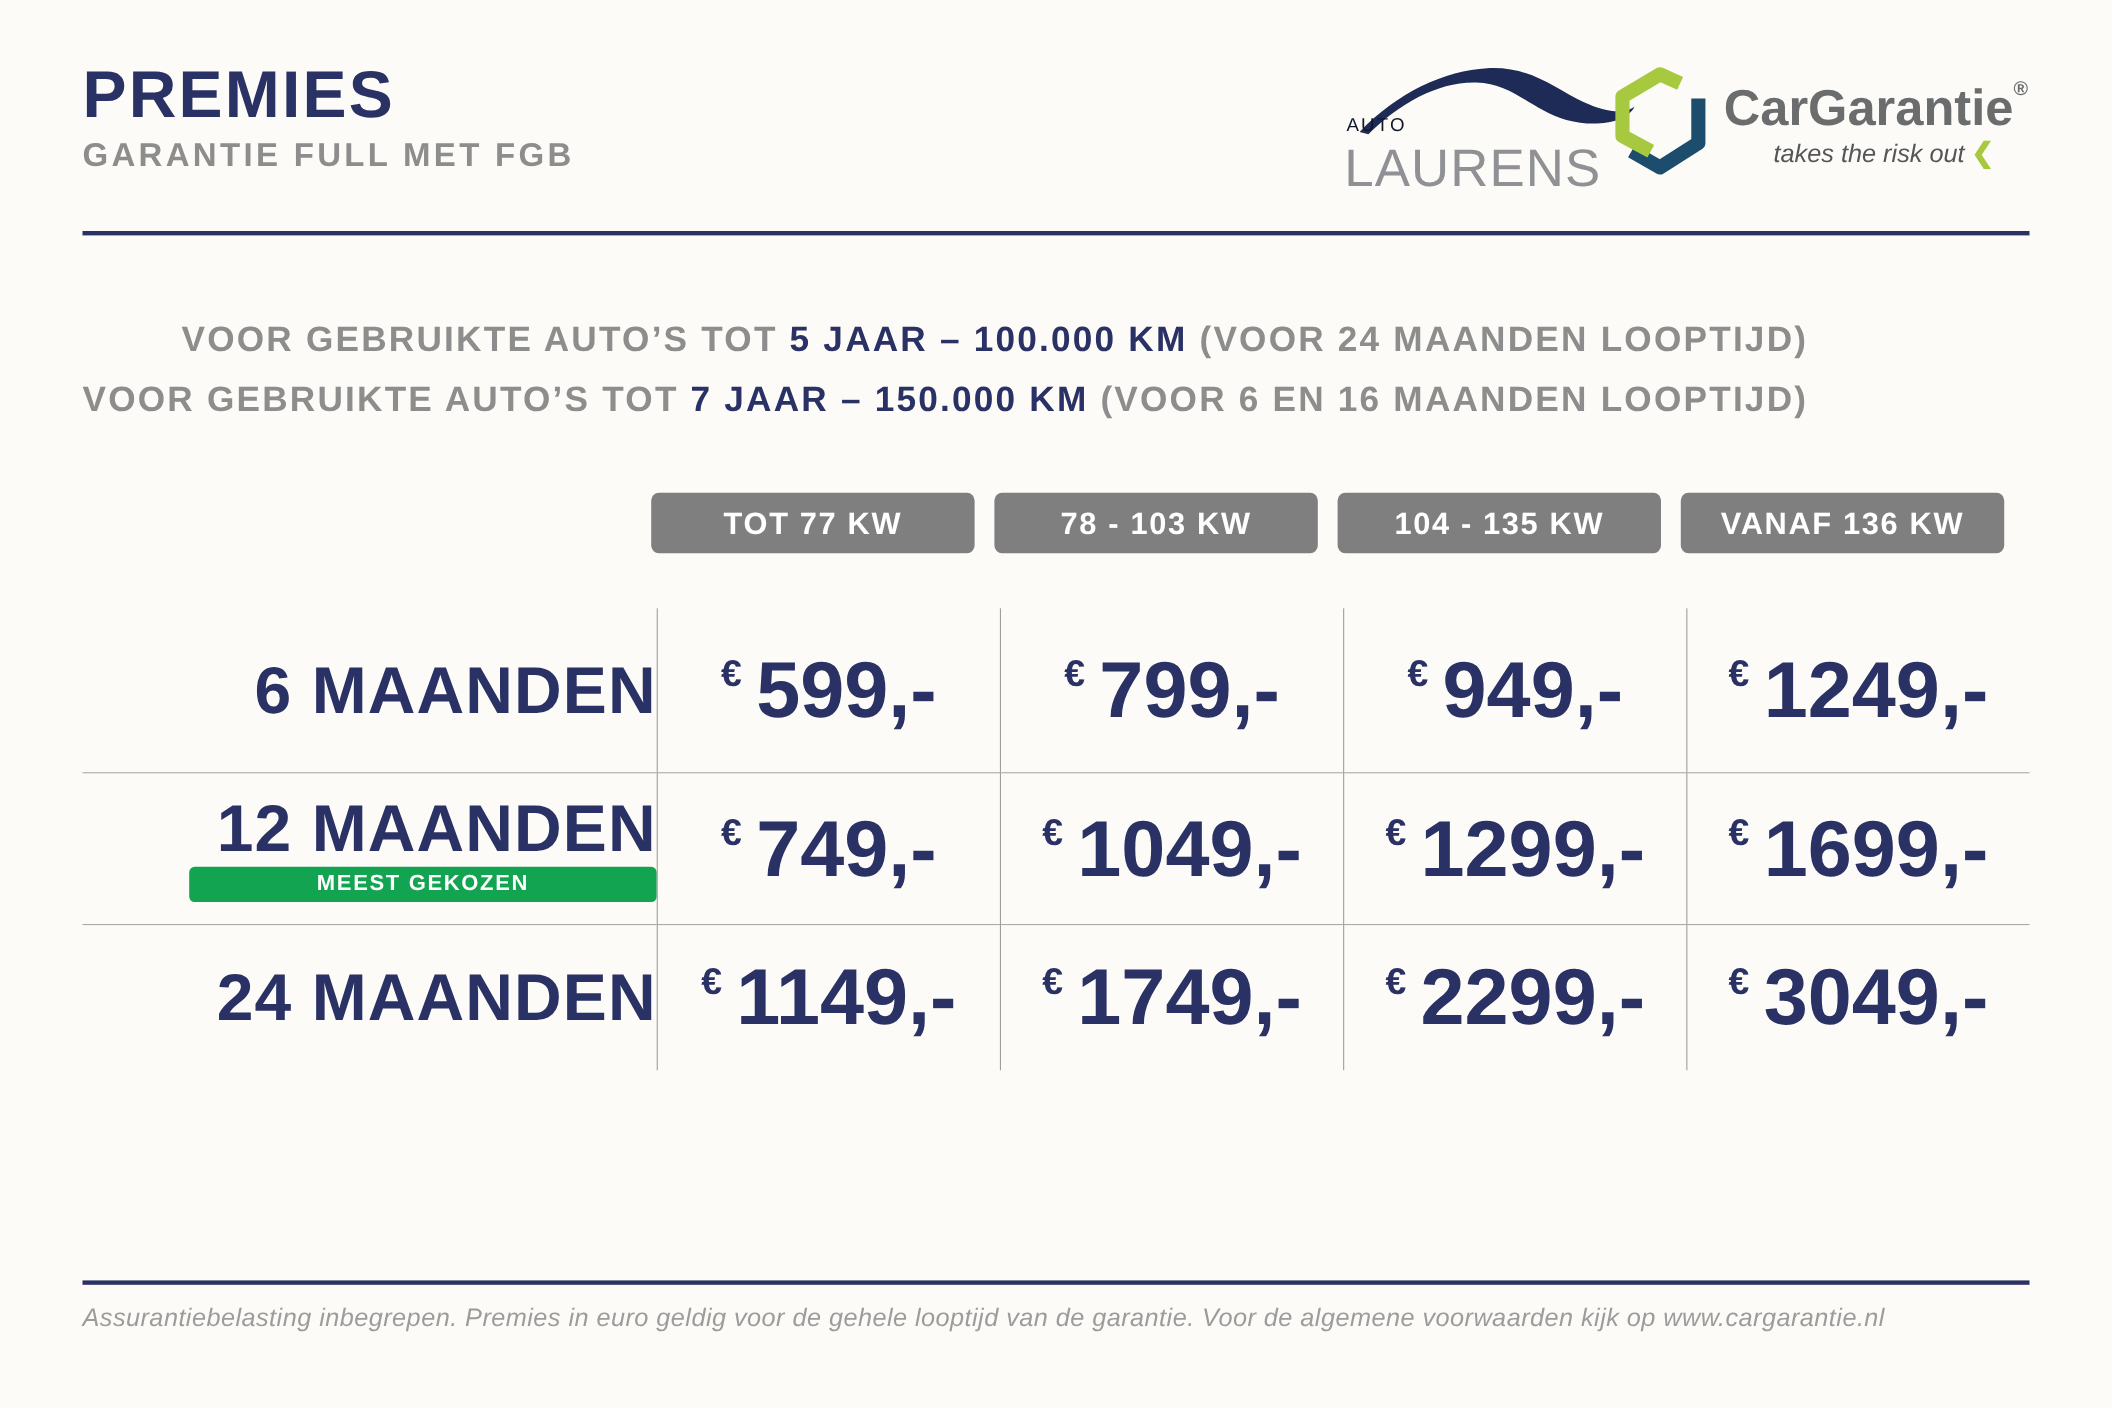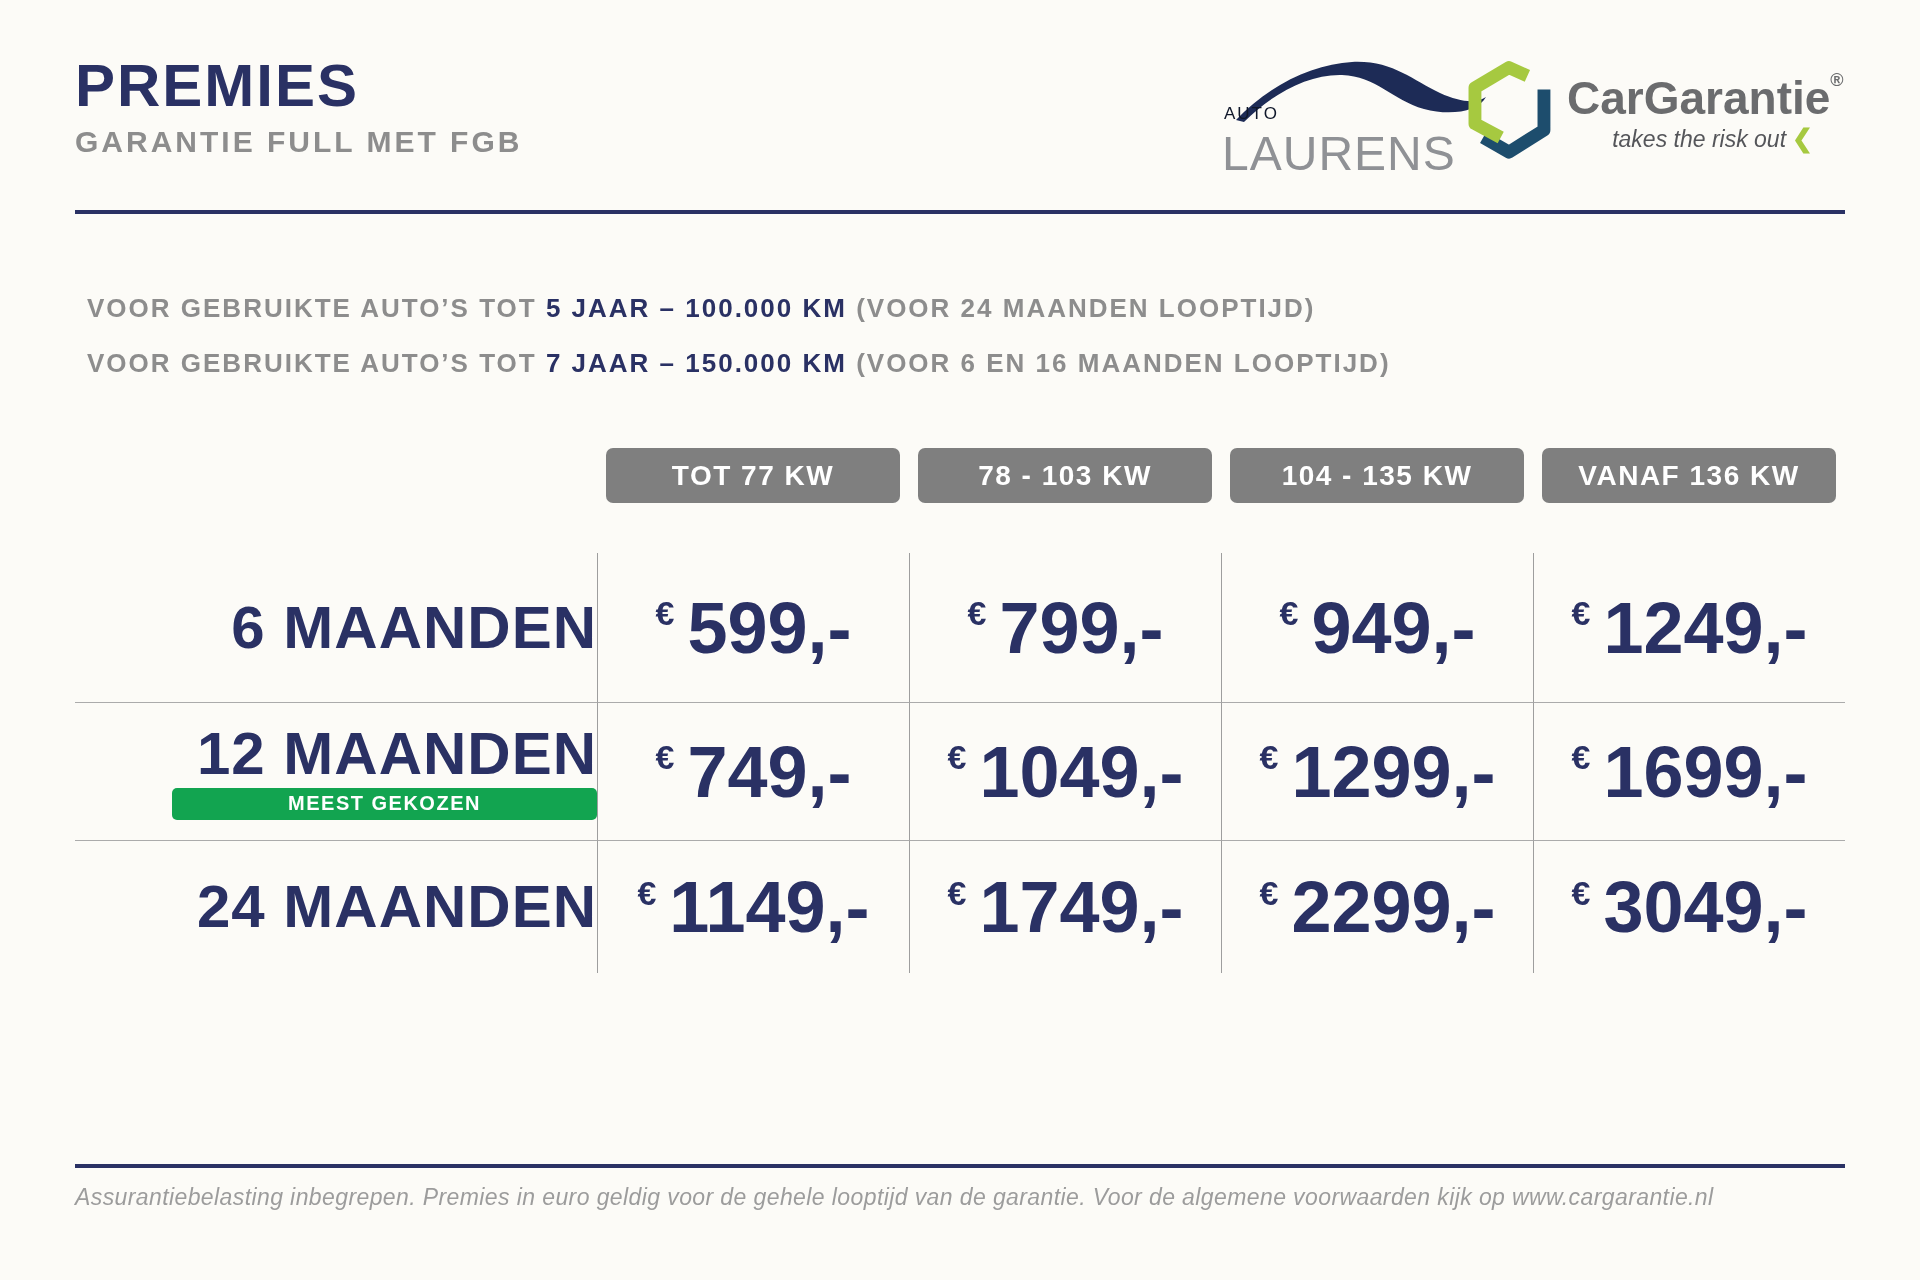--- a/index.html
+++ b/index.html
@@ -29,26 +29,26 @@
   .cg-wordmark sup{font-size:18px;font-weight:700;vertical-align:28px;}
   .cg-tagline{position:absolute;right:2px;top:68px;font-size:23px;font-style:italic;color:#55565a;white-space:nowrap;}
   .cg-chevron{color:#a6c940;font-style:normal;font-weight:700;font-size:25px;margin-left:6px;}
 
   
   .rule{position:absolute;left:75px;width:1770px;height:4px;background:#2a3164;}
   .rule-top{top:210px;}
   .rule-bottom{top:1164px;}
 
   
-  .intro{position:absolute;left:87px;top:281px;font-size:26px;font-weight:700;letter-spacing:2px;line-height:55px;color:#8d8d8d;}
+  .intro{position:absolute;left:75px;top:281px;font-size:32px;font-weight:700;letter-spacing:2px;line-height:55px;color:#8d8d8d;text-align:right;}
   .intro p{margin:0;white-space:nowrap;}
   .intro .hl{color:#2a3164;}
 
   
-  .kw-row{position:absolute;left:75px;top:448px;width:1770px;display:grid;grid-template-columns:522px repeat(4,312px);}
+  .kw-row{position:absolute;left:61px;top:448px;width:1770px;display:grid;grid-template-columns:522px repeat(4,312px);}
   .kw-box{margin:0 9px;height:55px;background:#7f7f7f;border-radius:7px;color:#ffffff;
           font-weight:700;font-size:28px;letter-spacing:1.5px;display:flex;align-items:center;justify-content:center;white-space:nowrap;}
 
   
   .table{position:absolute;left:75px;top:553px;width:1770px;display:grid;
          grid-template-columns:522px repeat(4,312px);grid-template-rows:149px 138px 133px;}
   .cell{display:flex;align-items:center;}
   .label-cell{flex-direction:column;align-items:flex-end;justify-content:center;}
   .price-cell{justify-content:center;border-left:1px solid #9e9e9e;}
   .bt{border-top:1px solid #ababab;}

